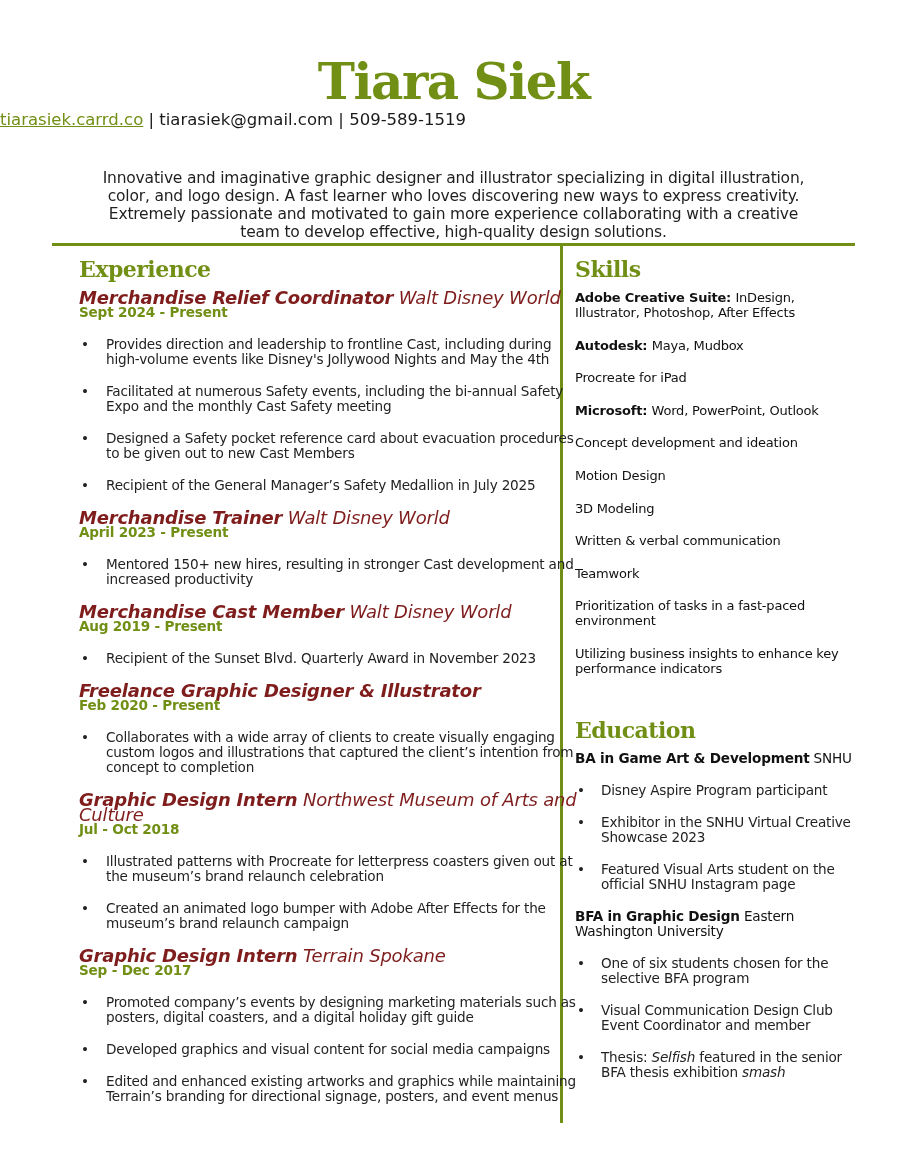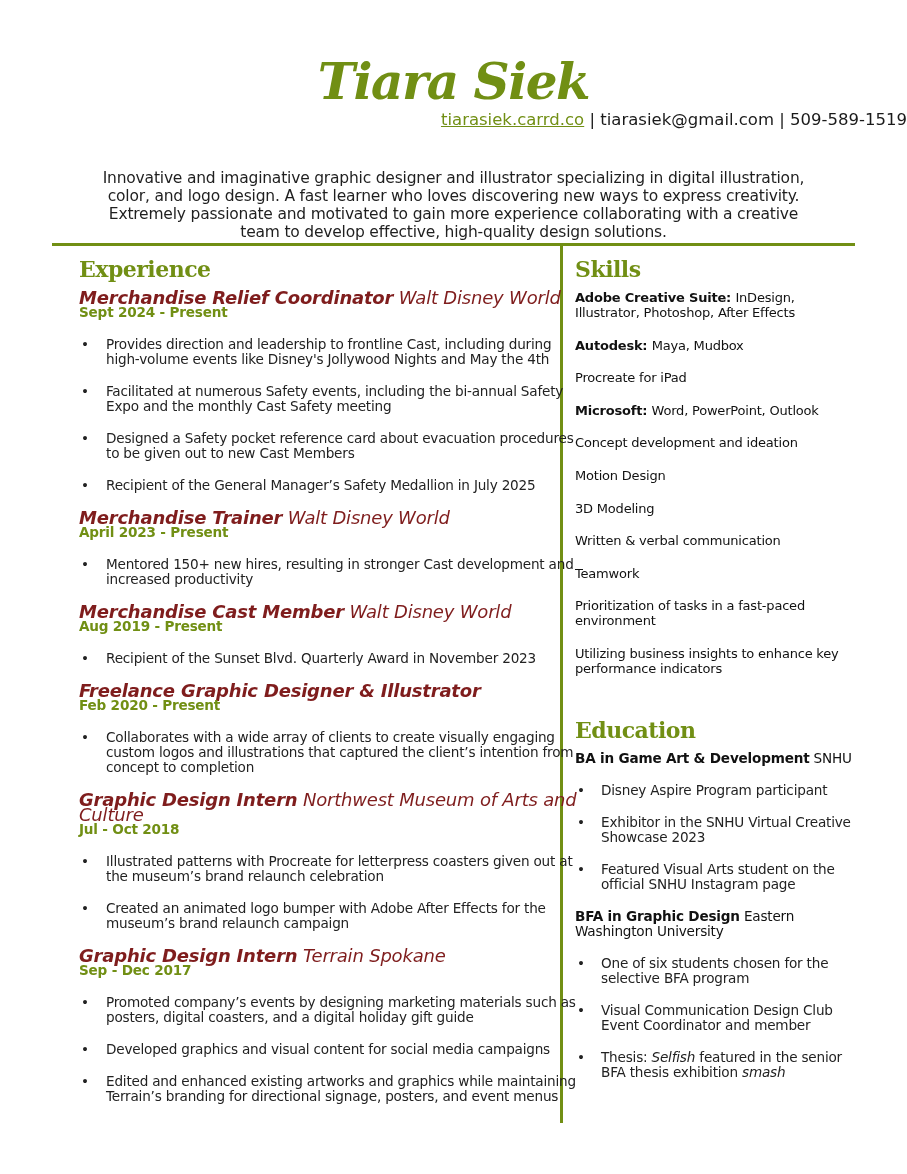--- a/index.html
+++ b/index.html
@@ -1,21 +1,21 @@
 <!DOCTYPE html>
 <html><head>
 <meta charset="utf-8">
 <style>
   html, body { margin: 0; padding: 0; background: #ffffff; }
   body { width: 907px; height: 1174px; position: relative; overflow: hidden;
          font-family: "DejaVu Sans", sans-serif; color: #1a1a1a; }
   .name { position: absolute; top: 52px; left: 0; width: 907px; text-align: center;
           font-family: "DejaVu Serif", serif; font-weight: bold; font-size: 50px;
-          letter-spacing: -1.5px; color: #718f14; line-height: 60px; font-style: italic; }
-  .contact { position: absolute; top: 110px; left: 0; width: 907px; text-align: right;
+          letter-spacing: -1.5px; color: #718f14; line-height: 60px; }
+  .contact { position: absolute; top: 110px; left: 0; width: 907px; text-align: left;
              font-size: 16.5px; line-height: 20px; color: #1a1a1a; }
   .contact a { color: #718f14; text-decoration: underline; }
   .summary { position: absolute; top: 169px; left: 100px; width: 707px; text-align: center;
              font-size: 15.5px; line-height: 18px; color: #1f1f1f; letter-spacing: -0.2px; }
   .hrule { position: absolute; top: 243px; left: 52px; width: 803px; height: 3px; background: #718f14; }
   .vrule { position: absolute; top: 243px; left: 560px; width: 3px; height: 880px; background: #718f14; }
   .col-left { position: absolute; top: 255px; left: 53px; width: 500px; margin-left: 26px; }
   .col-right { position: absolute; top: 255px; left: 575px; width: 285px; }
   .section-title { font-family: "DejaVu Serif", serif; font-weight: bold; font-size: 22px;
                    color: #718f14; line-height: 28px; margin: 0 0 7px 0; letter-spacing: -0.5px; }

